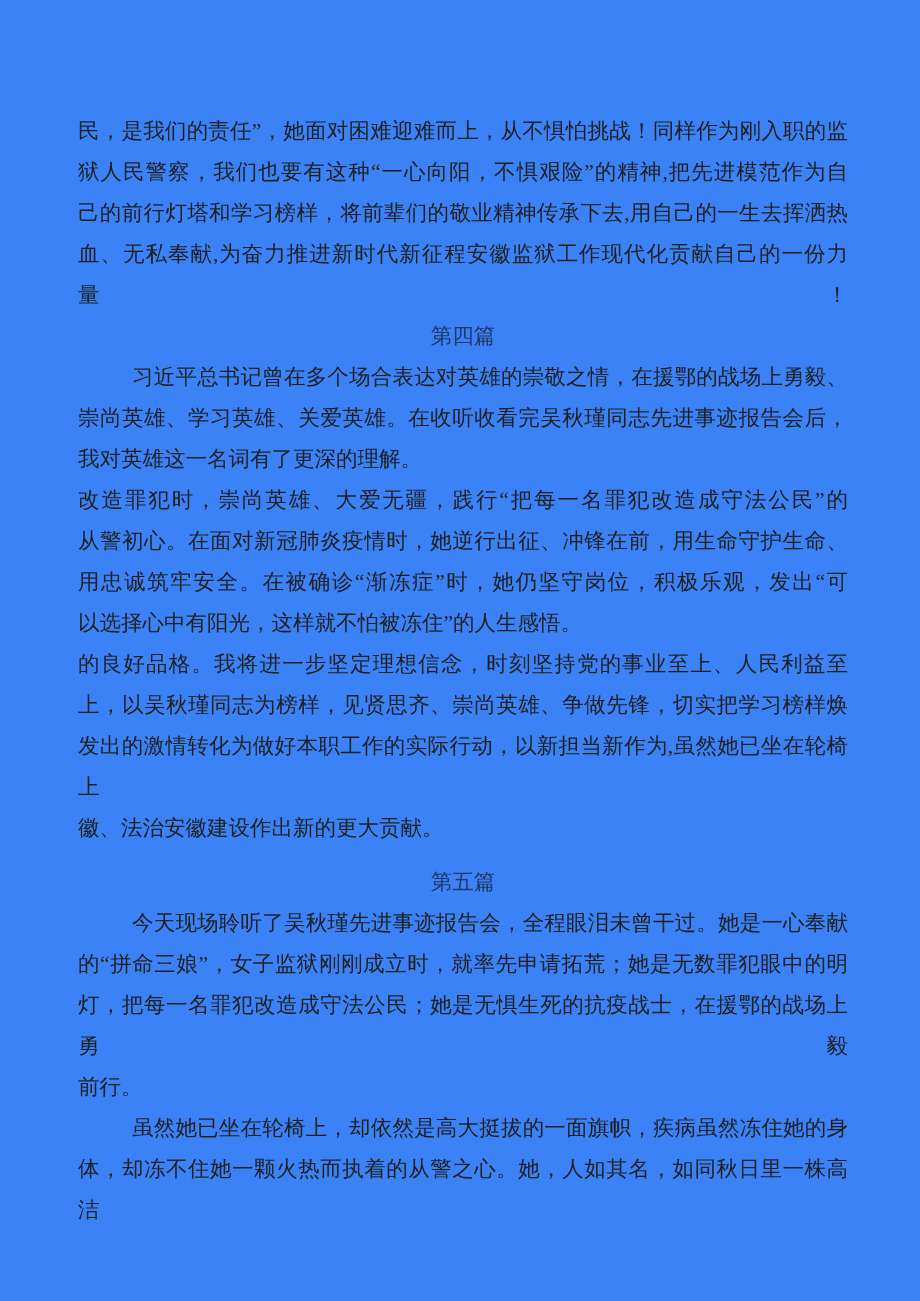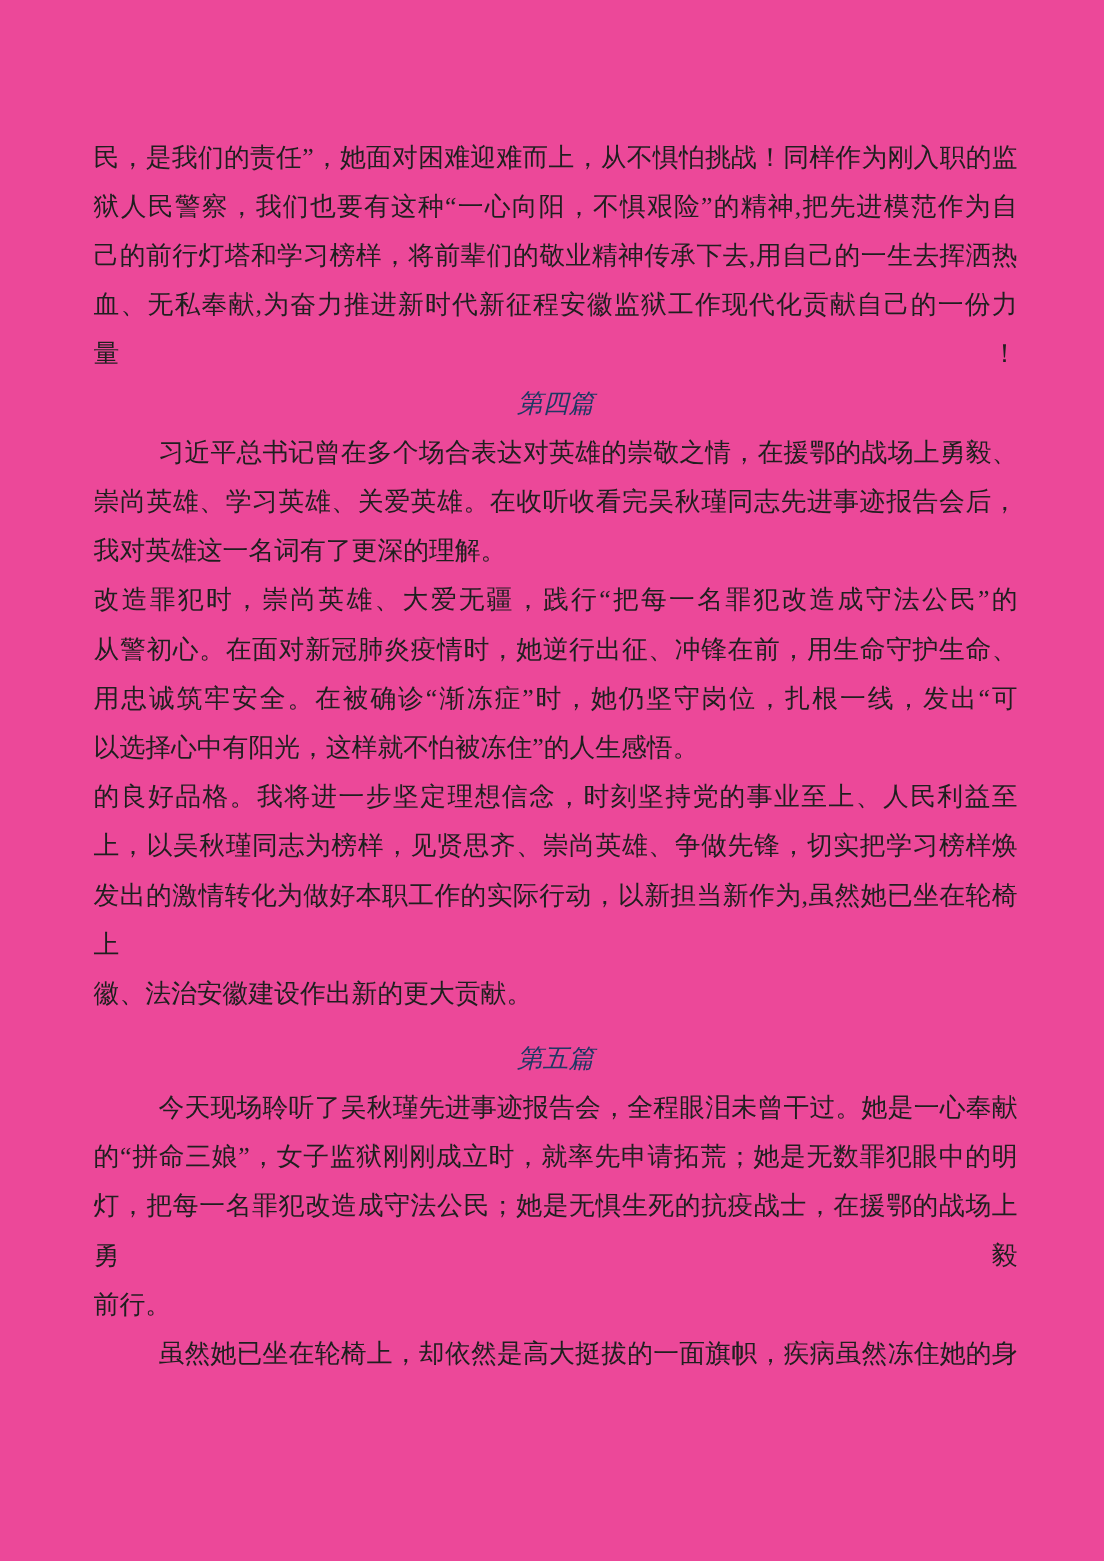--- a/index.html
+++ b/index.html
@@ -4,21 +4,21 @@
 <style>
   html, body {
     margin: 0;
     padding: 0;
     background: #ffffff;
   }
   .page {
     position: relative;
     width: 920px;
     height: 1301px;
-    background: #ec4899;
+    background: #3b82f6;
     overflow: hidden;
     font-family: "Liberation Serif", "DejaVu Serif", serif;
   }
   .content {
     position: absolute;
     left: 78px;
     top: 111px;
     width: 770px;
   }
   .line {
@@ -33,47 +33,47 @@
   }
   .indent {
     text-indent: 54px;
   }
   .heading {
     font-size: 21.5px;
     line-height: 41px;
     color: #1f3864;
     text-align: center;
     text-align-last: center;
-    font-style: italic;
   }
   .space-before {
     margin-top: 13px;
   }
 </style>
 </head>
 <body>
 
 <div class="page">
   <div class="content">
     <div class="line flush">民，是我们的责任”，她面对困难迎难而上，从不惧怕挑战！同样作为刚入职的监</div>
     <div class="line flush">狱人民警察，我们也要有这种“一心向阳，不惧艰险”的精神,把先进模范作为自</div>
     <div class="line flush">己的前行灯塔和学习榜样，将前辈们的敬业精神传承下去,用自己的一生去挥洒热</div>
     <div class="line flush">血、无私奉献,为奋力推进新时代新征程安徽监狱工作现代化贡献自己的一份力量！</div>
     <div class="heading">第四篇</div>
     <div class="line flush indent">习近平总书记曾在多个场合表达对英雄的崇敬之情，在援鄂的战场上勇毅、</div>
     <div class="line flush">崇尚英雄、学习英雄、关爱英雄。在收听收看完吴秋瑾同志先进事迹报告会后，</div>
     <div class="line">我对英雄这一名词有了更深的理解。</div>
     <div class="line flush">改造罪犯时，崇尚英雄、大爱无疆，践行“把每一名罪犯改造成守法公民”的</div>
     <div class="line flush">从警初心。在面对新冠肺炎疫情时，她逆行出征、冲锋在前，用生命守护生命、</div>
-    <div class="line flush">用忠诚筑牢安全。在被确诊“渐冻症”时，她仍坚守岗位，扎根一线，发出“可</div>
+    <div class="line flush">用忠诚筑牢安全。在被确诊“渐冻症”时，她仍坚守岗位，积极乐观，发出“可</div>
     <div class="line">以选择心中有阳光，这样就不怕被冻住”的人生感悟。</div>
     <div class="line flush">的良好品格。我将进一步坚定理想信念，时刻坚持党的事业至上、人民利益至</div>
     <div class="line flush">上，以吴秋瑾同志为榜样，见贤思齐、崇尚英雄、争做先锋，切实把学习榜样焕</div>
     <div class="line flush">发出的激情转化为做好本职工作的实际行动，以新担当新作为,虽然她已坐在轮椅上</div>
     <div class="line">徽、法治安徽建设作出新的更大贡献。</div>
     <div class="heading space-before">第五篇</div>
     <div class="line flush indent">今天现场聆听了吴秋瑾先进事迹报告会，全程眼泪未曾干过。她是一心奉献</div>
     <div class="line flush">的“拼命三娘”，女子监狱刚刚成立时，就率先申请拓荒；她是无数罪犯眼中的明</div>
     <div class="line flush">灯，把每一名罪犯改造成守法公民；她是无惧生死的抗疫战士，在援鄂的战场上勇毅</div>
     <div class="line">前行。</div>
     <div class="line flush indent">虽然她已坐在轮椅上，却依然是高大挺拔的一面旗帜，疾病虽然冻住她的身</div>
+    <div class="line flush">体，却冻不住她一颗火热而执着的从警之心。她，人如其名，如同秋日里一株高洁</div>
   </div>
 </div>
 
 </body></html>

